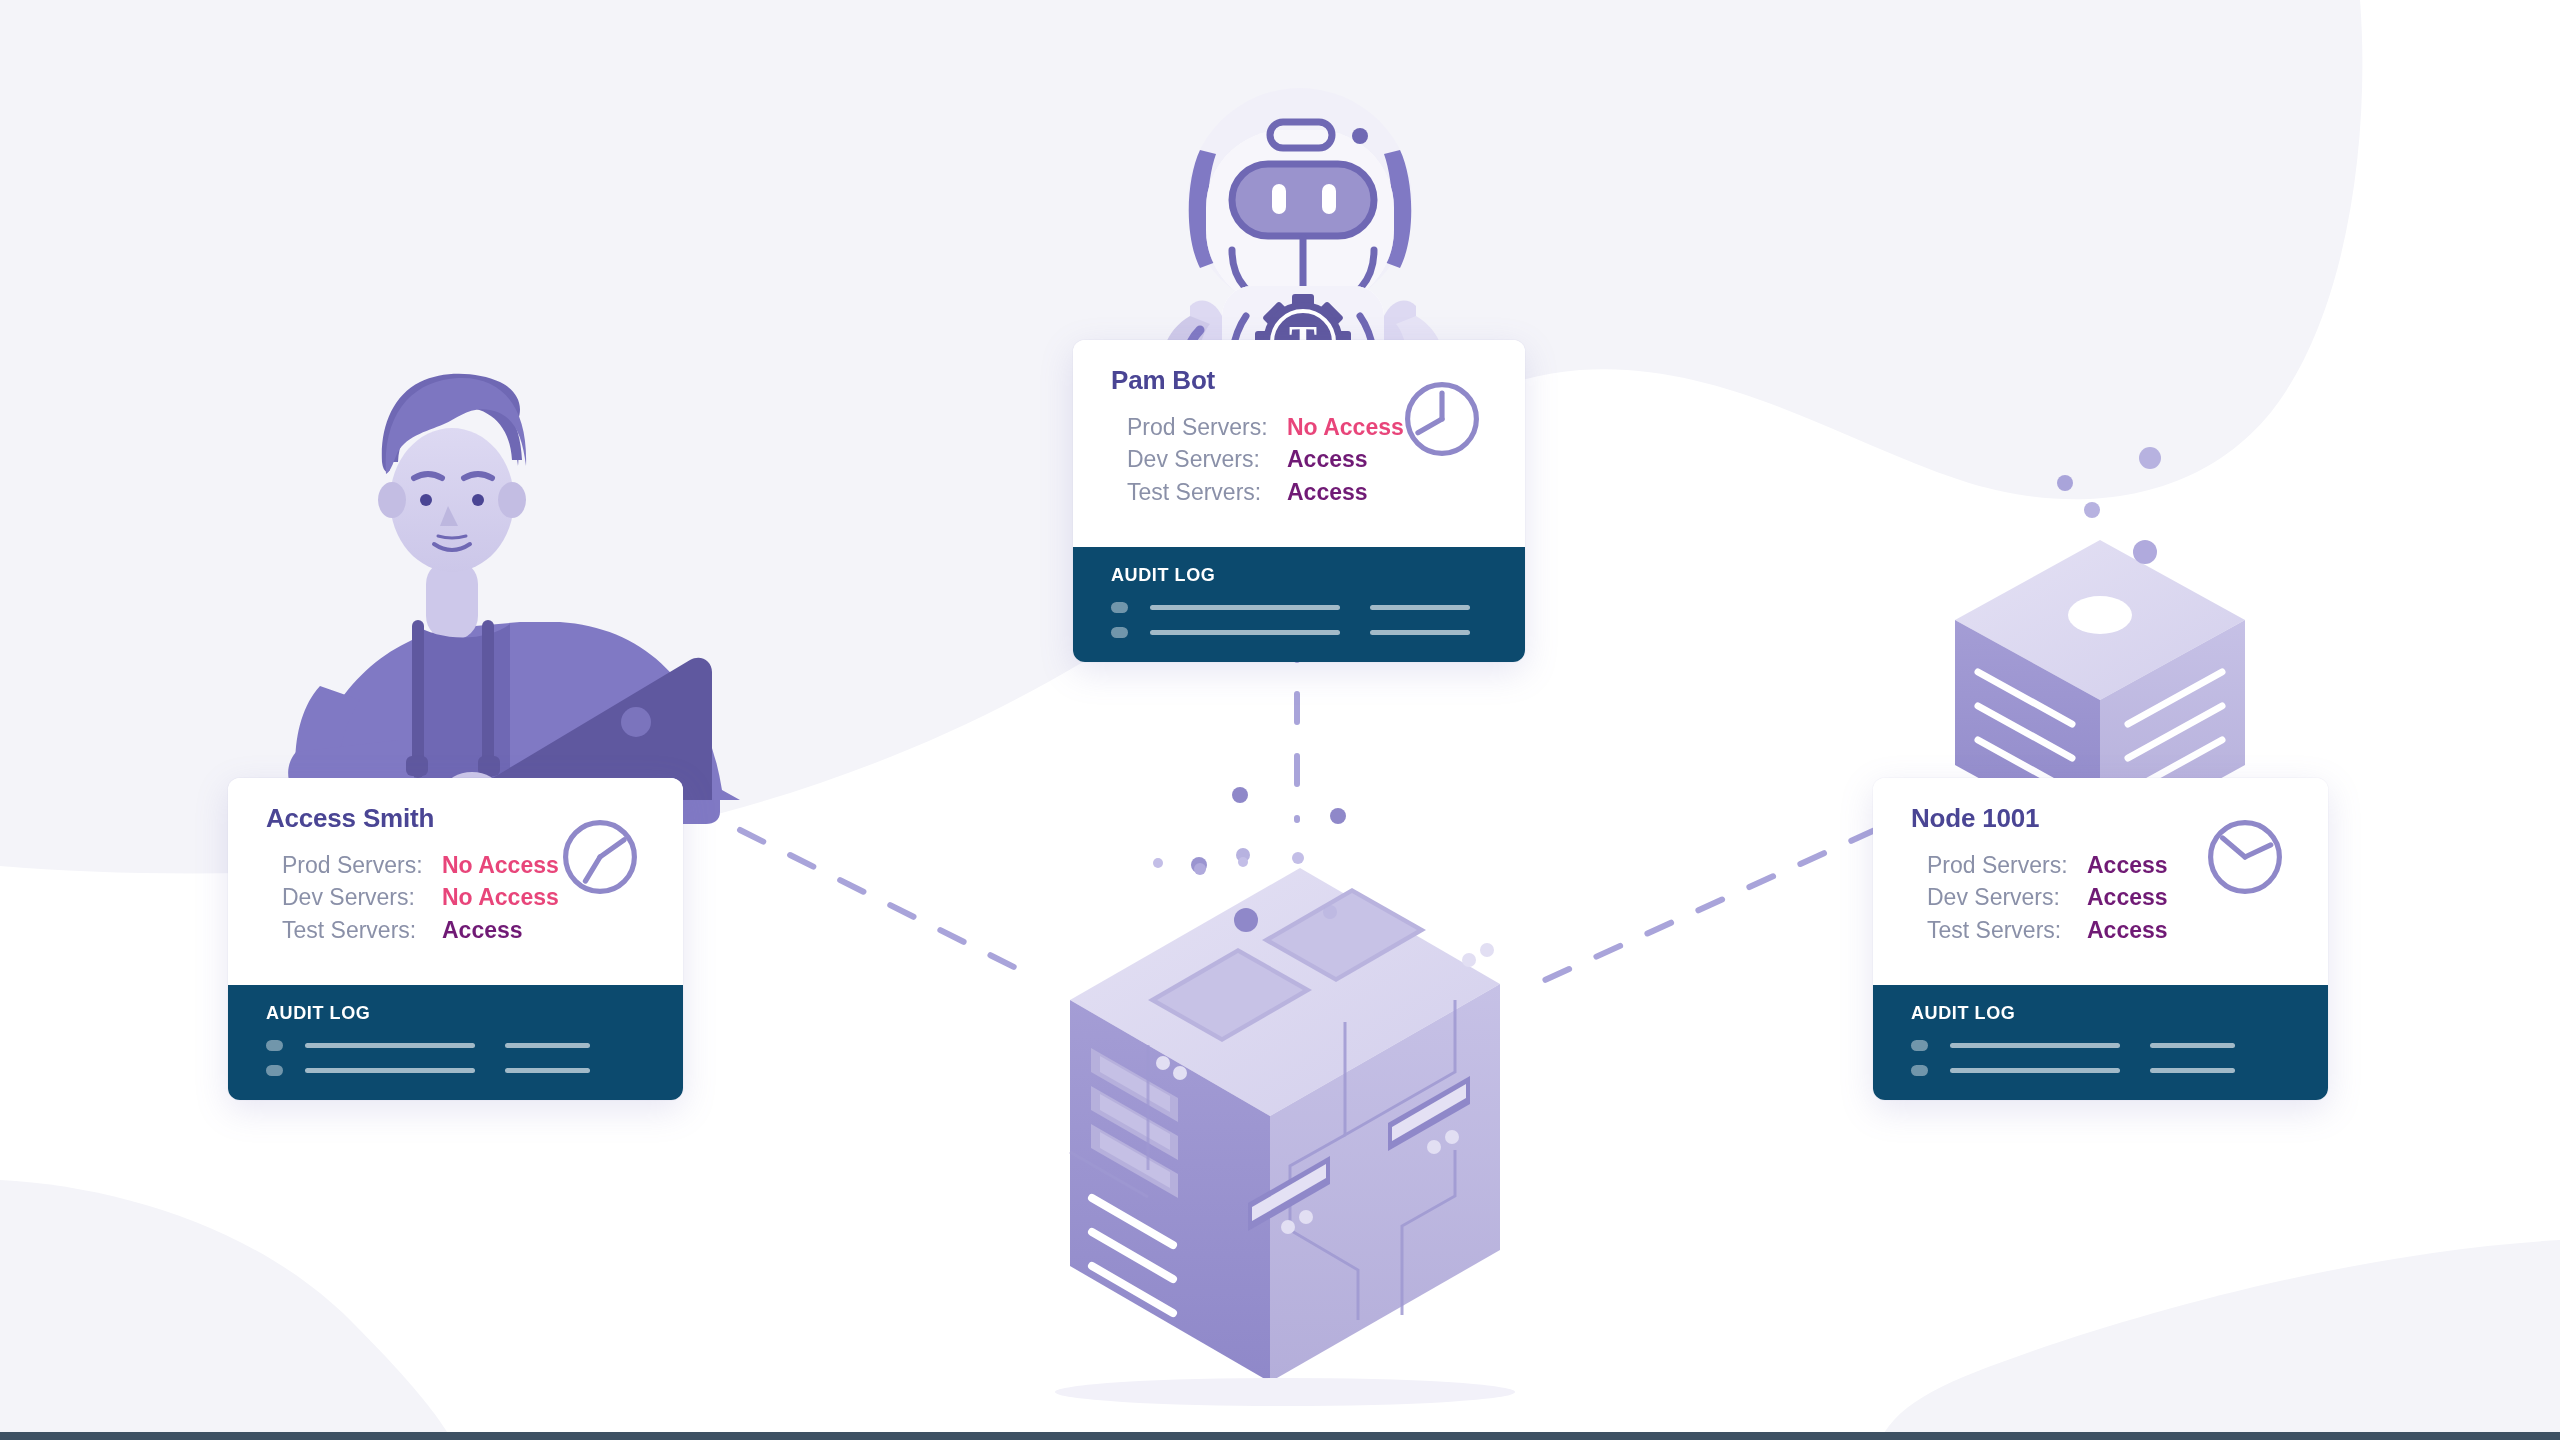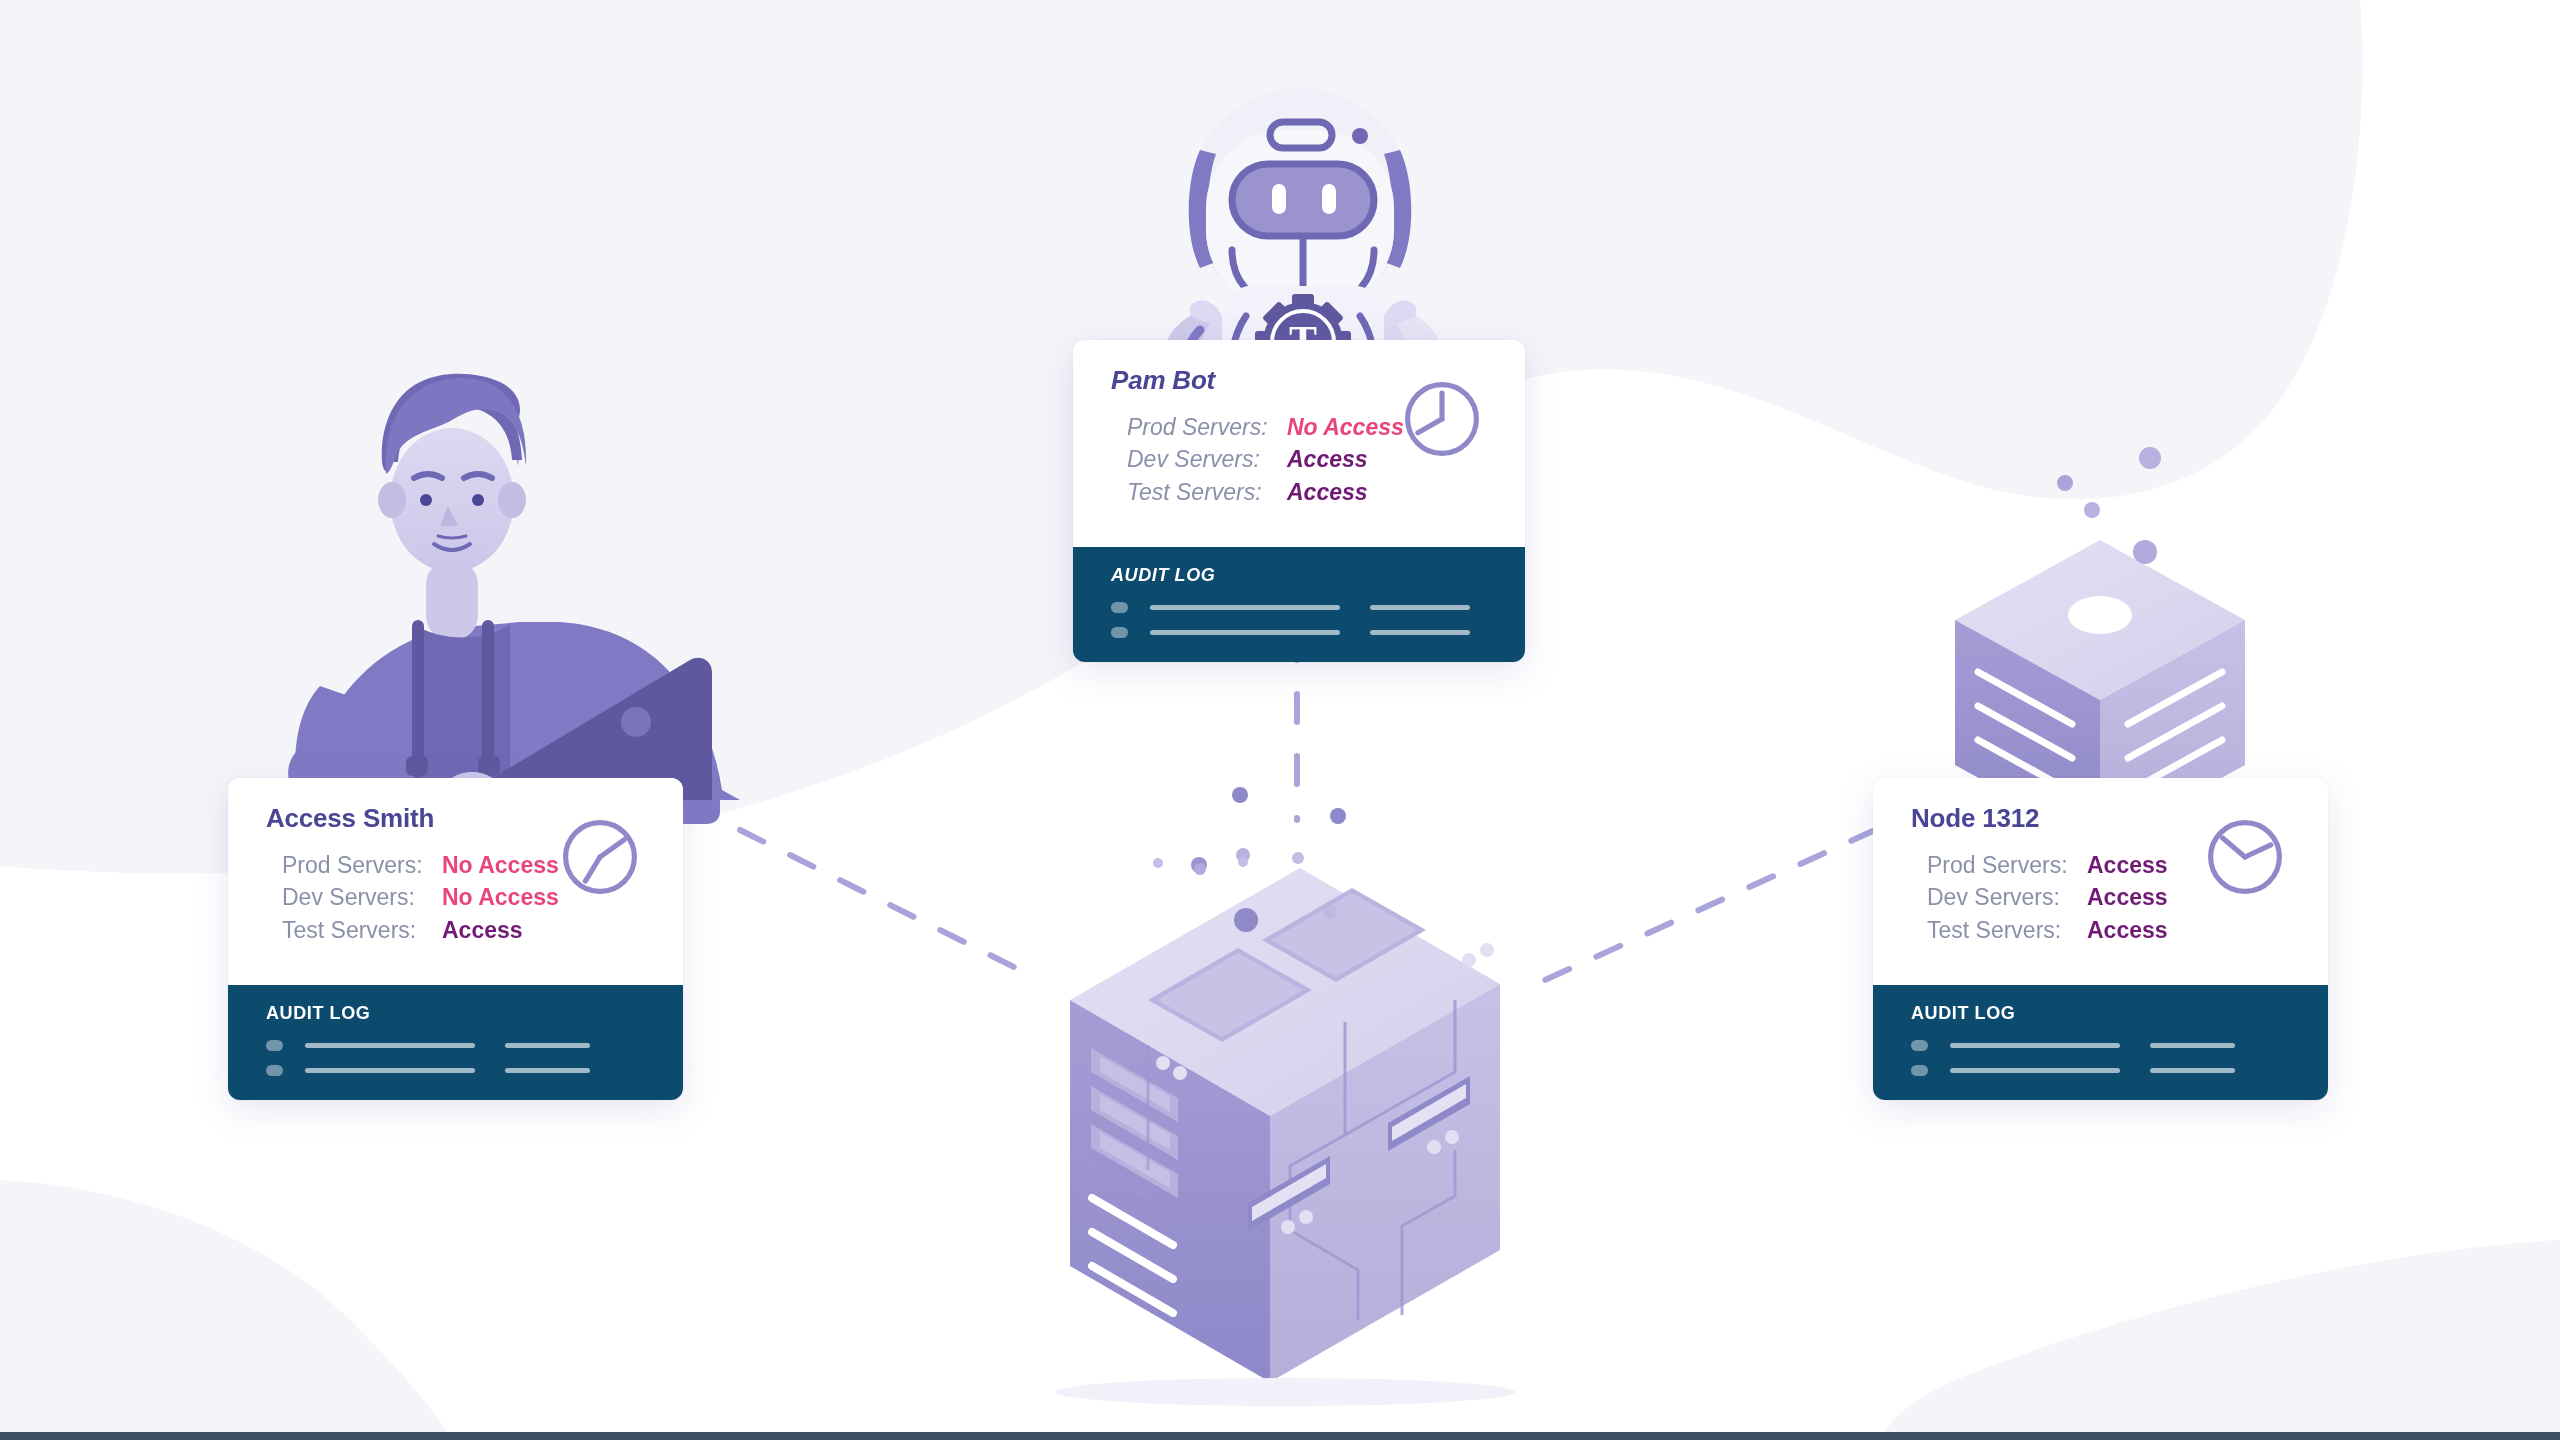--- a/index.html
+++ b/index.html
@@ -110,21 +110,21 @@
   .audit-bar {
     height: 5px;
     border-radius: 3px;
     background: rgba(255,255,255,0.62);
   }
   .audit-bar.long  { flex: 0 0 auto; }
   .audit-bar.short { flex: 0 0 auto; margin-left: 30px; }
 
   
   #card-david  { left: 228px; top: 778px; width: 455px; }
-  #card-pam    { left: 1073px; top: 340px; width: 452px; font-style: italic; }
+  #card-pam    { left: 1073px; top: 340px; width: 452px; }
   #card-node   { left: 1873px; top: 778px; width: 455px; }
 </style>
 </head>
 <body>
 
 <div id="stage">
 
   <svg class="layer" id="bg-layer" viewBox="0 0 2560 1440">
 
     <path d="M0,0 L2360,0 C2370,130 2350,300 2280,400
@@ -486,21 +486,21 @@
             <span class="audit-dot"></span>
             <span class="audit-bar long" style="width:190px"></span>
             <span class="audit-bar short" style="width:100px"></span>
           </div>
         </div>
       </div>
     </div>
 
     <div class="card" id="card-node">
       <div class="card-body">
-        <div class="card-title">Node 1312</div>
+        <div class="card-title">Node 1001</div>
         <svg class="clock" viewBox="0 0 100 100">
           <circle cx="50" cy="50" r="40" fill="none" stroke="#8f88c9" stroke-width="6"></circle>
           <path d="M50,50 L24,28" stroke="#8f88c9" stroke-width="6" stroke-linecap="round"></path>
           <path d="M50,50 L80,36" stroke="#8f88c9" stroke-width="6" stroke-linecap="round"></path>
         </svg>
         <div class="row-list">
           <div class="row">
             <span class="row-label">Prod Servers:</span>
             <span class="row-value v-access">Access</span>
           </div>

